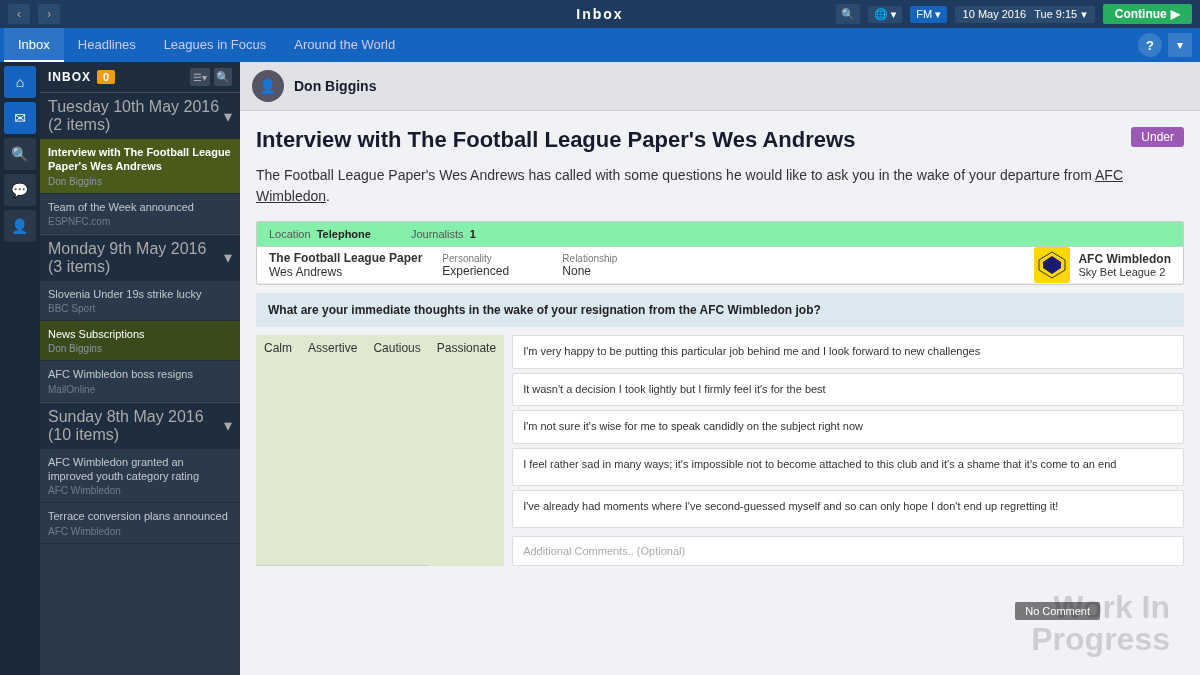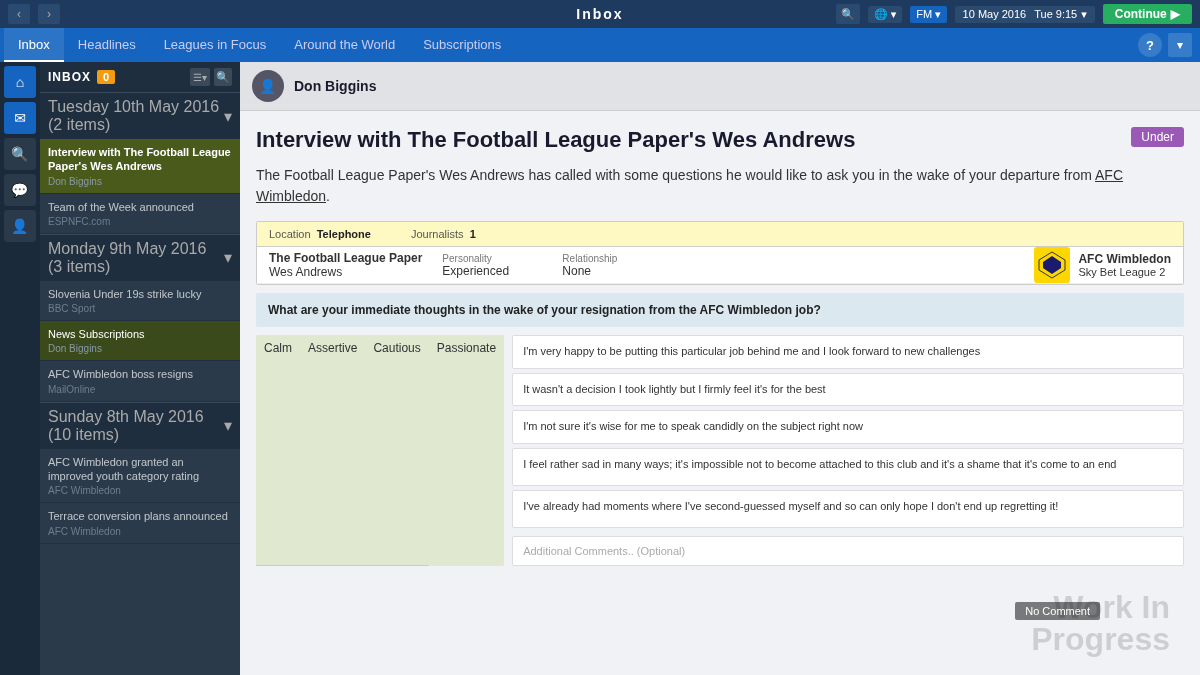--- a/index.html
+++ b/index.html
@@ -340,21 +340,21 @@
 
     
     .interview-table {
       background: #fff;
       border: 1px solid #ccc;
       border-radius: 2px;
       margin-bottom: 8px;
       overflow: hidden;
     }
     .interview-table-header {
-      background: #fef9c3;
+      background: #86efac;
       padding: 6px 12px;
       display: flex;
       gap: 40px;
       border-bottom: 1px solid #ccc;
     }
     .interview-table-header span {
       font-size: 11px;
       color: #555;
     }
     .interview-table-header strong {
@@ -524,23 +524,20 @@
       <span>Inbox</span>
     </div>
     <div class="nav-tab">
       <span>Headlines</span>
     </div>
     <div class="nav-tab">
       <span>Leagues in Focus</span>
     </div>
     <div class="nav-tab">
       <span>Around the World</span>
-    </div>
-    <div class="nav-tab">
-      <span>Subscriptions</span>
     </div>
   </div>
   <div class="second-nav-right">
     <button class="help-btn">?</button>
     <button class="expand-btn">▾</button>
   </div>
 </div>
 
 <div class="main-layout">
 

